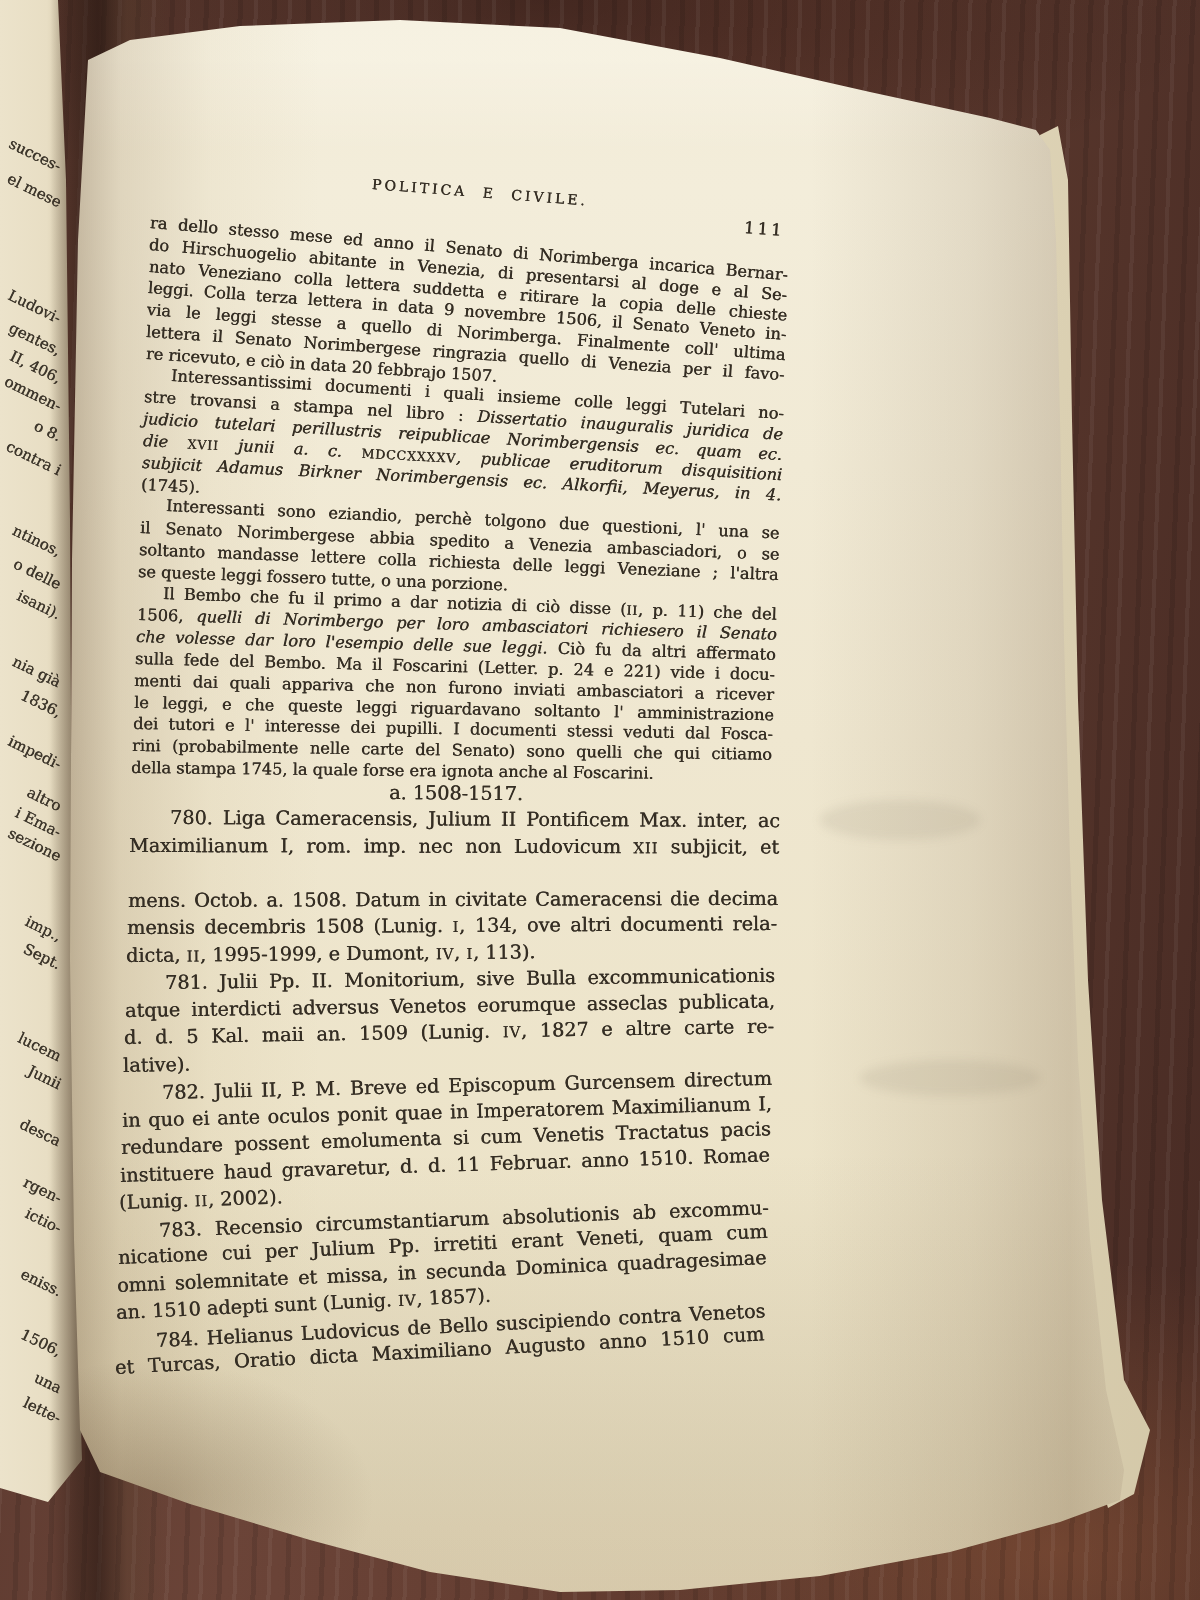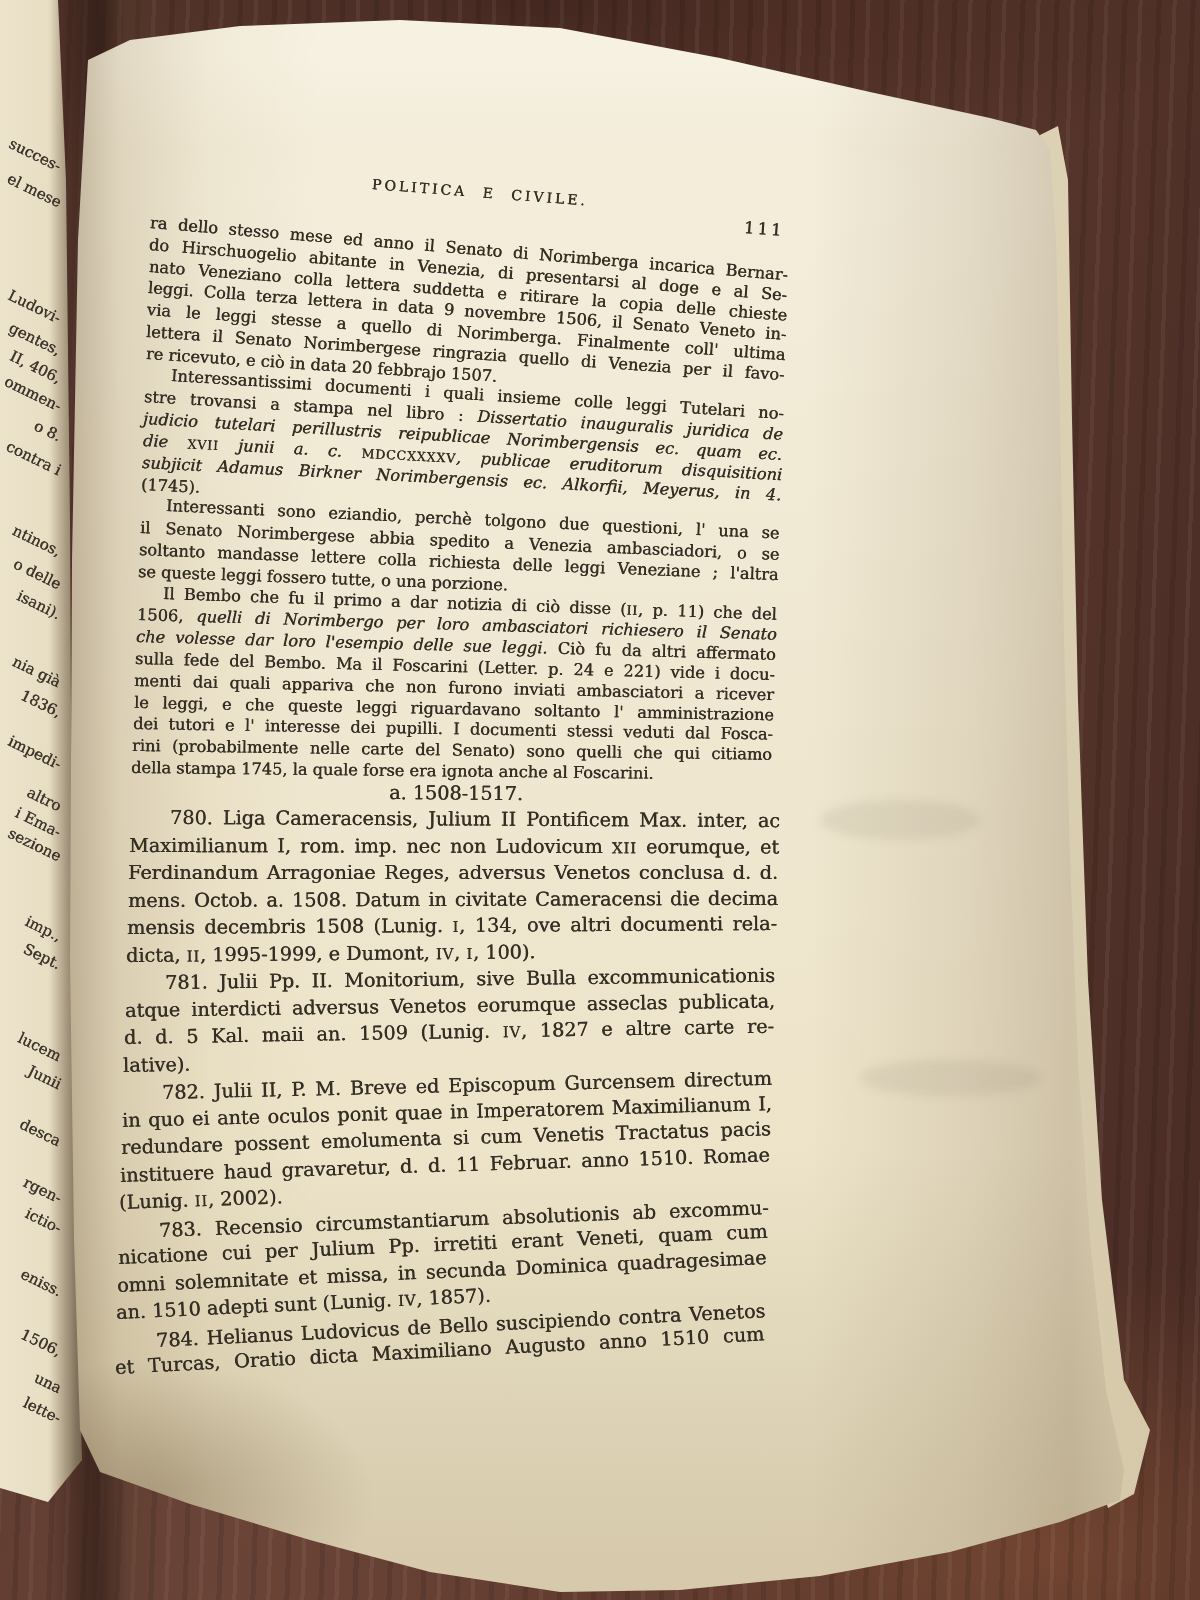--- a/index.html
+++ b/index.html
@@ -135,25 +135,24 @@
         <div class="tline sm just" style="left: 136.5px; top: 606.4px; width: 640px; transform: rotate(1.766deg);"><span class="s-r">1506, </span><span class="s-i">quelli di Norimbergo per loro ambasciatori richiesero il Senato</span></div>
         <div class="tline sm just" style="left: 135.75px; top: 628.2px; width: 640px; transform: rotate(1.603deg);"><span class="s-i">che volesse dar loro l'esempio delle sue leggi.</span><span class="s-r"> Ciò fu da altri affermato</span></div>
         <div class="tline sm just" style="left: 135px; top: 650px; width: 640px; transform: rotate(1.44deg);"><span class="s-r">sulla fede del Bembo. Ma il Foscarini (Letter. p. 24 e 221) vide i docu-</span></div>
         <div class="tline sm just" style="left: 134.25px; top: 671.8px; width: 640px; transform: rotate(1.277deg);"><span class="s-r">menti dai quali appariva che non furono inviati ambasciatori a ricever</span></div>
         <div class="tline sm just" style="left: 133.5px; top: 693.6px; width: 640px; transform: rotate(1.114deg);"><span class="s-r">le leggi, e che queste leggi riguardavano soltanto l' amministrazione</span></div>
         <div class="tline sm just" style="left: 132.75px; top: 715.4px; width: 640px; transform: rotate(0.951deg);"><span class="s-r">dei tutori e l' interesse dei pupilli. I documenti stessi veduti dal Fosca-</span></div>
         <div class="tline sm just" style="left: 132px; top: 737.2px; width: 640px; transform: rotate(0.788deg);"><span class="s-r">rini (probabilmente nelle carte del Senato) sono quelli che qui citiamo</span></div>
         <div class="tline sm leftal" style="left: 131.25px; top: 759px; width: 640px; transform: rotate(0.625deg);"><span class="s-r">della stampa 1745, la quale forse era ignota anche al Foscarini.</span></div>
         <div class="tline lg center" style="left: 130.5px; top: 780.8px; width: 650px; transform: rotate(0.462deg);"><span class="s-r">a. 1508-1517.</span></div>
         <div class="tline lg just" style="left: 169.75px; top: 808.3px; width: 610px; transform: rotate(0.299deg);"><span class="s-r">780. Liga Cameracensis, Julium II Pontificem Max. inter, ac</span></div>
-        <div class="tline lg just" style="left: 129px; top: 835.8px; width: 650px; transform: rotate(0.136deg);"><span class="s-r">Maximilianum I, rom. imp. nec non Ludovicum </span><span class="s-sc">XII</span><span class="s-r"> eorumque, et</span></div>
-        <div class="tline lg just" style="left: 128.25px; top: 863.3px; width: 650px; transform: rotate(-0.027deg);"><span class="s-r">Ferdinandum Arragoniae Reges, adversus Venetos conclusa d. d.</span></div>
+        <div class="tline lg just" style="left: 129px; top: 835.8px; width: 650px; transform: rotate(0.136deg);"><span class="s-r">Maximilianum I, rom. imp. nec non Ludovicum </span><span class="s-sc">XII</span><span class="s-r"> subjicit, et</span></div>
         <div class="tline lg just" style="left: 127.5px; top: 890.8px; width: 650px; transform: rotate(-0.19deg);"><span class="s-r">mens. Octob. a. 1508. Datum in civitate Cameracensi die decima</span></div>
         <div class="tline lg just" style="left: 126.75px; top: 918.3px; width: 650px; transform: rotate(-0.353deg);"><span class="s-r">mensis decembris 1508 (Lunig. </span><span class="s-sc">I</span><span class="s-r">, 134, ove altri documenti rela-</span></div>
-        <div class="tline lg leftal" style="left: 126px; top: 945.8px; width: 650px; transform: rotate(-0.516deg);"><span class="s-r">dicta, </span><span class="s-sc">II</span><span class="s-r">, 1995-1999, e Dumont, </span><span class="s-sc">IV</span><span class="s-r">, </span><span class="s-sc">I</span><span class="s-r">, 100).</span></div>
+        <div class="tline lg leftal" style="left: 126px; top: 945.8px; width: 650px; transform: rotate(-0.516deg);"><span class="s-r">dicta, </span><span class="s-sc">II</span><span class="s-r">, 1995-1999, e Dumont, </span><span class="s-sc">IV</span><span class="s-r">, </span><span class="s-sc">I</span><span class="s-r">, 113).</span></div>
         <div class="tline lg just" style="left: 165.25px; top: 973.3px; width: 610px; transform: rotate(-0.679deg);"><span class="s-r">781. Julii Pp. II. Monitorium, sive Bulla excommunicationis</span></div>
         <div class="tline lg just" style="left: 124.5px; top: 1000.8px; width: 650px; transform: rotate(-0.842deg);"><span class="s-r">atque interdicti adversus Venetos eorumque asseclas publicata,</span></div>
         <div class="tline lg just" style="left: 123.75px; top: 1028.3px; width: 650px; transform: rotate(-1.005deg);"><span class="s-r">d. d. 5 Kal. maii an. 1509 (Lunig. </span><span class="s-sc">IV</span><span class="s-r">, 1827 e altre carte re-</span></div>
         <div class="tline lg leftal" style="left: 123px; top: 1055.8px; width: 650px; transform: rotate(-1.168deg);"><span class="s-r">lative).</span></div>
         <div class="tline lg just" style="left: 162.25px; top: 1083.3px; width: 610px; transform: rotate(-1.331deg);"><span class="s-r">782. Julii II, P. M. Breve ed Episcopum Gurcensem directum</span></div>
         <div class="tline lg just" style="left: 121.5px; top: 1110.8px; width: 650px; transform: rotate(-1.494deg);"><span class="s-r">in quo ei ante oculos ponit quae in Imperatorem Maximilianum I,</span></div>
         <div class="tline lg just" style="left: 120.75px; top: 1138.3px; width: 650px; transform: rotate(-1.657deg);"><span class="s-r">redundare possent emolumenta si cum Venetis Tractatus pacis</span></div>
         <div class="tline lg just" style="left: 120px; top: 1165.8px; width: 650px; transform: rotate(-1.82deg);"><span class="s-r">instituere haud gravaretur, d. d. 11 Februar. anno 1510. Romae</span></div>
         <div class="tline lg leftal" style="left: 119.25px; top: 1193.3px; width: 650px; transform: rotate(-1.983deg);"><span class="s-r">(Lunig. </span><span class="s-sc">II</span><span class="s-r">, 2002).</span></div>
         <div class="tline lg just" style="left: 158.5px; top: 1220.8px; width: 610px; transform: rotate(-2.146deg);"><span class="s-r">783. Recensio circumstantiarum absolutionis ab excommu-</span></div>

